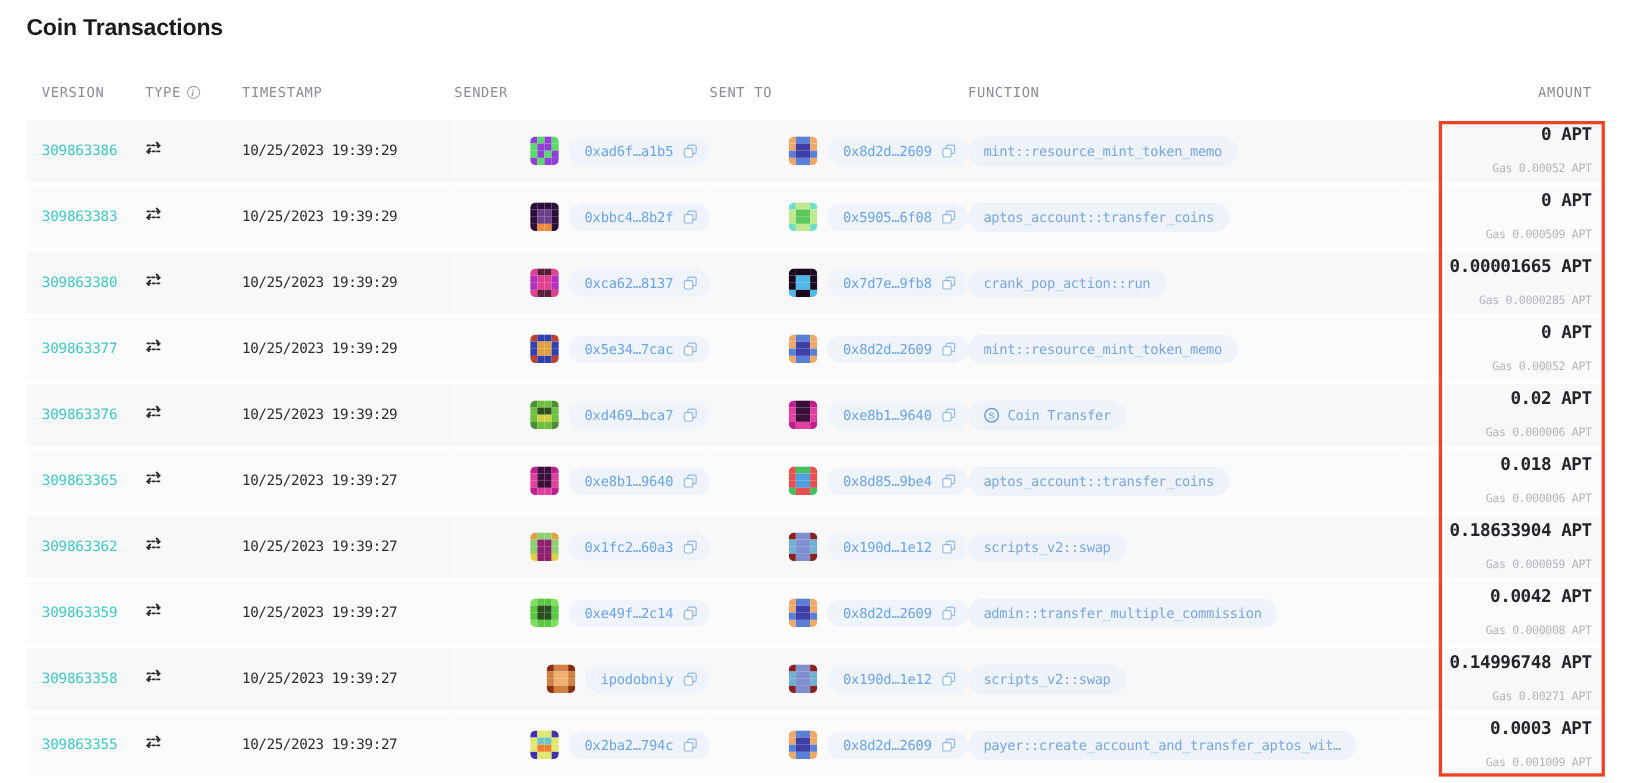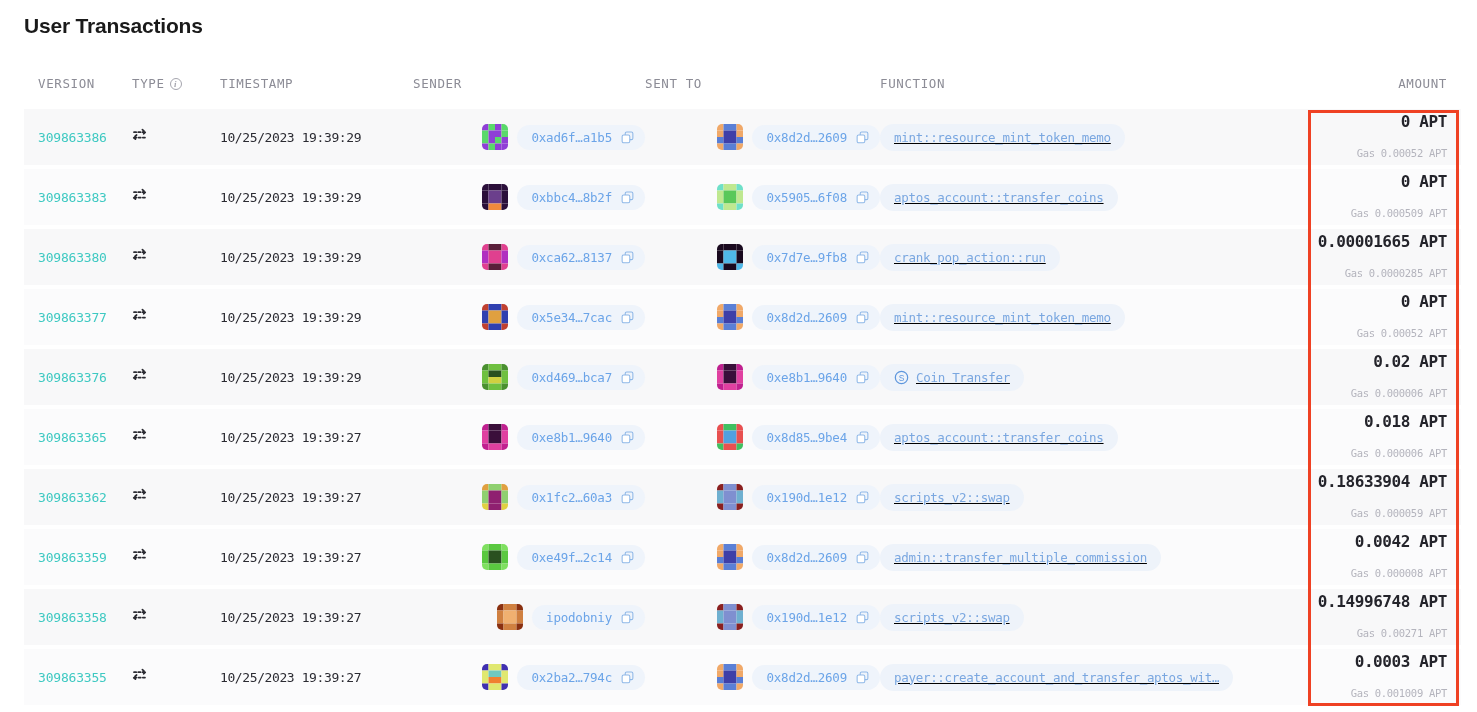--- a/index.html
+++ b/index.html
@@ -82,21 +82,20 @@
     font-size: 12.5px; color: #6ba4e8; letter-spacing: -0.2px; white-space: nowrap;
   }
   .copy-icon { width: 13px; height: 13px; flex: none; display:block; }
 
   .func-pill {
     display: inline-flex; align-items: flex-start; gap: 7px;
     background: #eef3fa; border-radius: 14px;
     padding: 6px 14px;
     max-width: 380px;
     cursor: pointer;
-    text-decoration: underline;
   }
   .func-text {
     font-family: "DejaVu Sans Mono", monospace;
     font-size: 12.5px; color: #7aa7e0; letter-spacing: -0.3px;
     white-space: nowrap; overflow: hidden; text-overflow: clip;
   }
   .coin-icon { width: 15px; height: 15px; flex: none; display: block; }
 
   .cell-amount { text-align: right; padding-right: 14px; }
   .amt-main {
@@ -117,21 +116,21 @@
     width: 151px; height: 596px;
     border: 3px solid #ef4123;
     pointer-events: none;
   }
 </style>
 </head>
 <body>
 
 <div class="page">
 
-  <div class="page-title">User Transactions</div>
+  <div class="page-title">Coin Transactions</div>
 
   <div class="table-wrap">
     <table class="txn-table">
       <thead>
         <tr>
           <th class="col-version">
             <span class="th-inner">
                 <span>VERSION</span>
               </span>
           </th>

